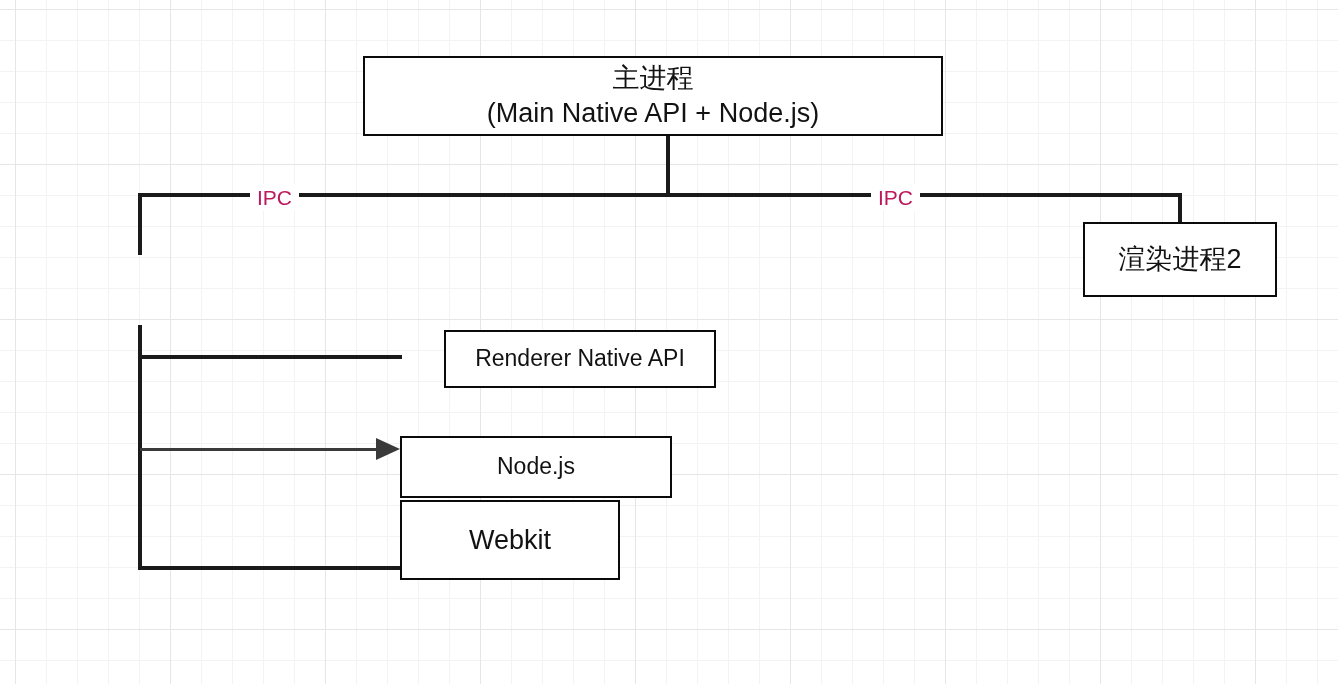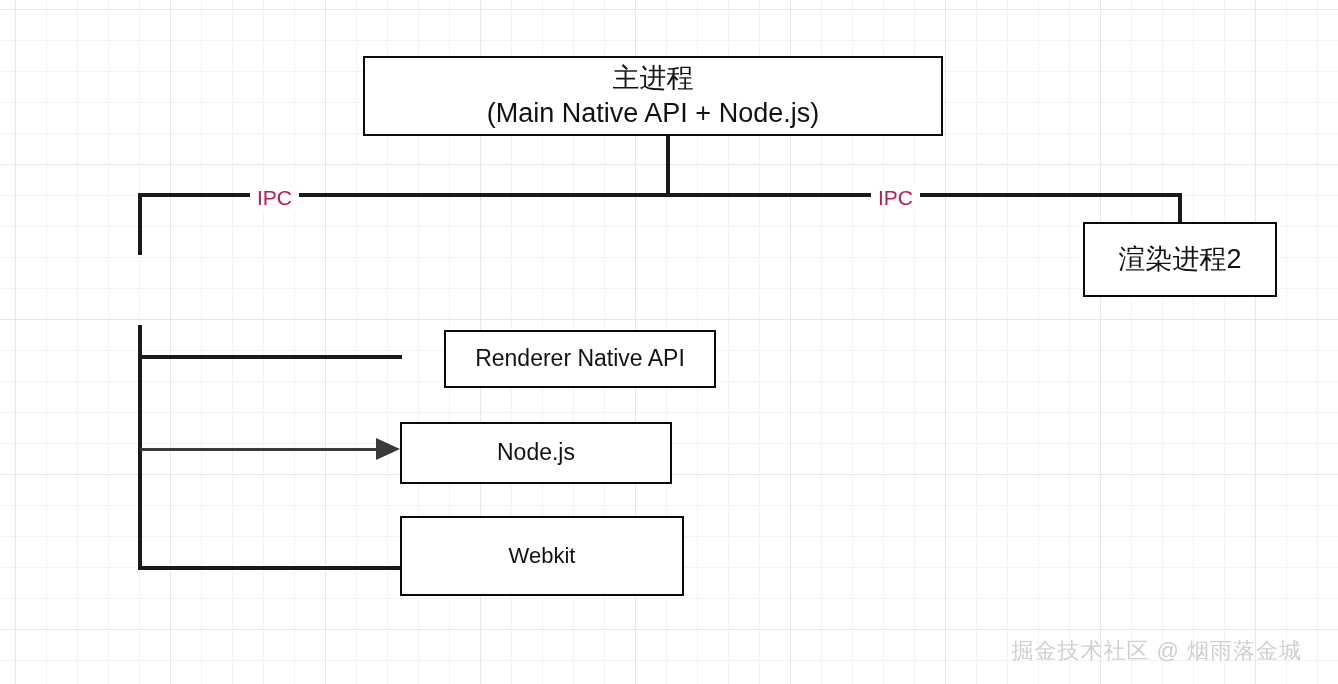--- a/index.html
+++ b/index.html
@@ -48,22 +48,22 @@
     line-height: 1.28;
     z-index: 3;
   }
   .node-label { display: block; white-space: pre-line; }
 
   
   #node-main      { left: 363px; top: 56px;  width: 580px; height: 80px;  font-size: 27px; }
   #node-renderer1 { left: 36px;  top: 251px; width: 206px; height: 74px;  font-size: 27px; }
   #node-renderer2 { left: 1083px;top: 222px; width: 194px; height: 75px;  font-size: 27px; }
   #node-rna       { left: 400px; top: 330px; width: 272px; height: 58px;  font-size: 23px; margin-left: 44px; }
-  #node-nodejs    { left: 400px; top: 422px; width: 272px; height: 62px;  font-size: 23px; text-align: center; }
-  #node-webkit    { left: 400px; top: 516px; width: 284px; height: 80px;  font-size: 22px; }
+  #node-nodejs    { left: 400px; top: 436px; width: 272px; height: 62px;  font-size: 23px; text-align: center; }
+  #node-webkit    { left: 400px; top: 500px; width: 220px; height: 80px;  font-size: 27px; }
 
   
   .edge-h, .edge-v {
     position: absolute;
     background: #1a1a1a;
     z-index: 1;
   }
   .edge-thin { background: #3a3a3a; }
 
   
@@ -153,15 +153,14 @@
   </div>
 
   <div class="node" id="node-nodejs">
     <span class="node-label">Node.js</span>
   </div>
 
   <div class="node" id="node-webkit">
     <span class="node-label">Webkit</span>
   </div>
 
-  <div id="watermark">掘金技术社区 @ 烟雨落金城</div>
 
 </div>
 
 </body></html>

